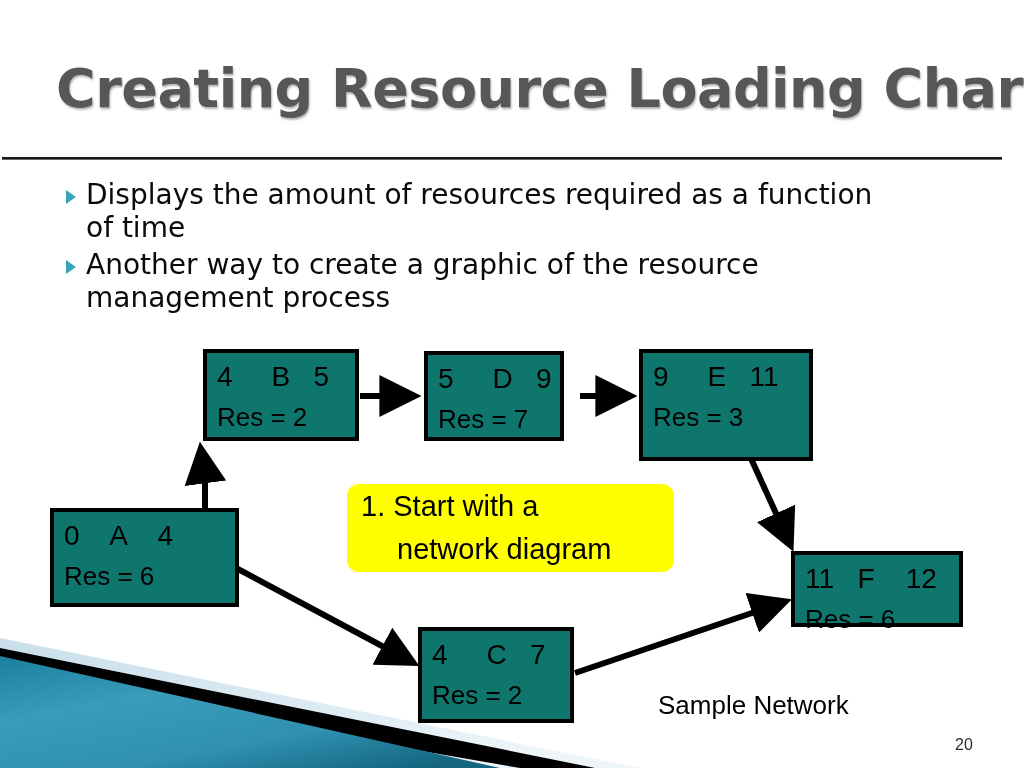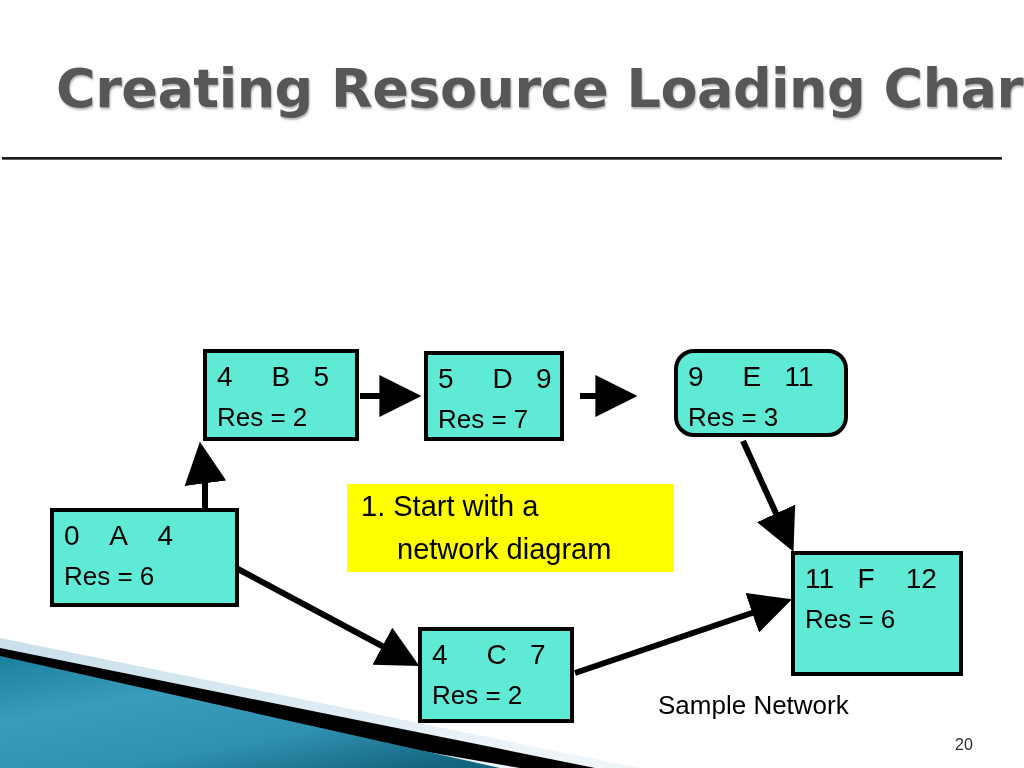--- a/index.html
+++ b/index.html
@@ -86,59 +86,60 @@
 
   
   #diagram {
     position: absolute;
     left: 0; top: 0;
     width: 1024px; height: 768px;
     pointer-events: none;
   }
   .node {
     position: absolute;
-    background: #5eead4;
+    background: #0f766e;
     border: 4px solid #000000;
     box-sizing: border-box;
     font-family: "Liberation Sans", sans-serif;
     color: #000000;
     padding: 4px 0 0 10px;
   }
   .node-line1 {
     font-size: 28px;
     line-height: 40px;
     white-space: pre;
   }
   .node-line2 {
     font-size: 26px;
     line-height: 40px;
     white-space: pre;
   }
 
   #node-b { left: 203px; top: 349px; width: 156px; height: 92px; }
   #node-d { left: 424px; top: 351px; width: 140px; height: 90px; }
-  #node-e { left: 674px; top: 349px; width: 174px; height: 88px; border-radius: 20px; }
+  #node-e { left: 639px; top: 349px; width: 174px; height: 112px; }
   #node-a { left: 50px; top: 508px; width: 189px; height: 99px; }
-  #node-f { left: 791px; top: 551px; width: 172px; height: 125px; }
+  #node-f { left: 791px; top: 551px; width: 172px; height: 76px; }
   #node-c { left: 418px; top: 627px; width: 156px; height: 96px; }
 
   
   #callout {
     position: absolute;
     left: 347px;
     top: 484px;
     width: 327px;
     height: 88px;
     background: #ffff00;
     font-family: "Liberation Sans", sans-serif;
     font-size: 29px;
     line-height: 43px;
     color: #000000;
     padding: 1px 0 0 14px;
     box-sizing: border-box;
+    border-radius: 12px;
   }
   #callout .l2 { padding-left: 36px; display: block; }
 
   
   #sample-caption {
     position: absolute;
     left: 658px;
     top: 690px;
     font-family: "Liberation Sans", sans-serif;
     font-size: 26px;
@@ -169,20 +170,34 @@
 </style>
 </head>
 <body>
 
 <div id="slide">
 
   <div id="slide-title">Creating Resource Loading Charts</div>
 
   <div id="title-divider"></div>
 
+  <div id="bullet-list">
+    <div class="bullet-row">
+      <span class="bullet-marker">
+          <span class="tri"></span>
+        </span>
+      <span class="bullet-text">Displays the amount of resources required as a function of time</span>
+    </div>
+    <div class="bullet-row">
+      <span class="bullet-marker">
+          <span class="tri"></span>
+        </span>
+      <span class="bullet-text">Another way to create a graphic of the resource management process</span>
+    </div>
+  </div>
 
   <svg id="diagram" viewBox="0 0 1024 768" xmlns="http://www.w3.org/2000/svg">
     <defs>
       <marker id="ah" markerWidth="7" markerHeight="7" refX="5.6" refY="3.5" orient="auto" markerUnits="strokeWidth">
         <path d="M0,0 L7,3.5 L0,7 z" fill="#000000"></path>
       </marker>
     </defs>
 
     <path d="M 205,512 L 205,480 L 201,450" stroke="#000000" stroke-width="6" fill="none" marker-end="url(#ah)"></path>
 

